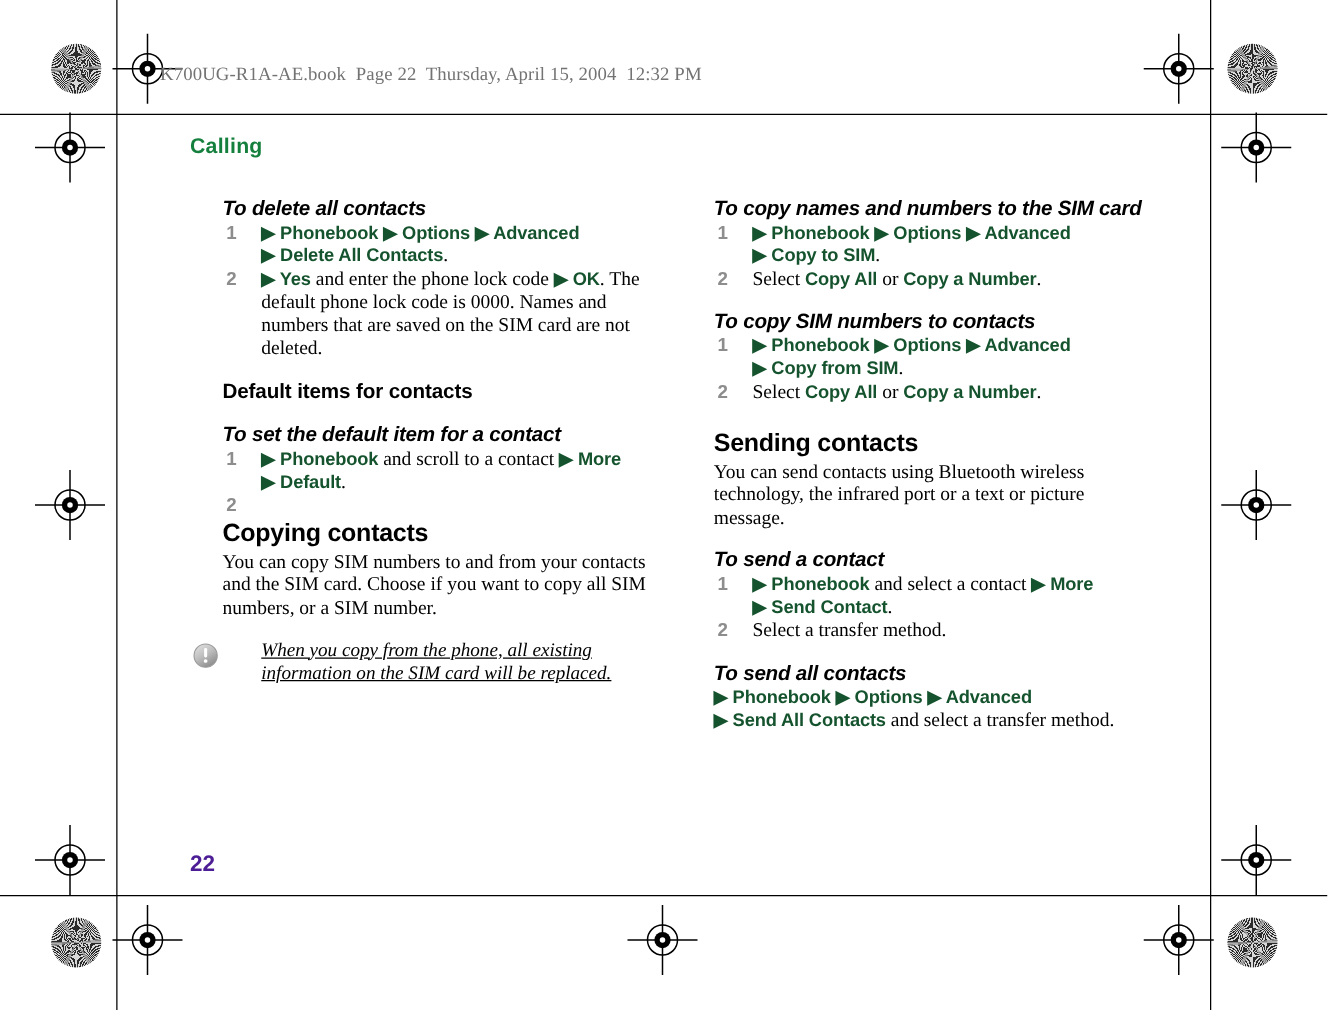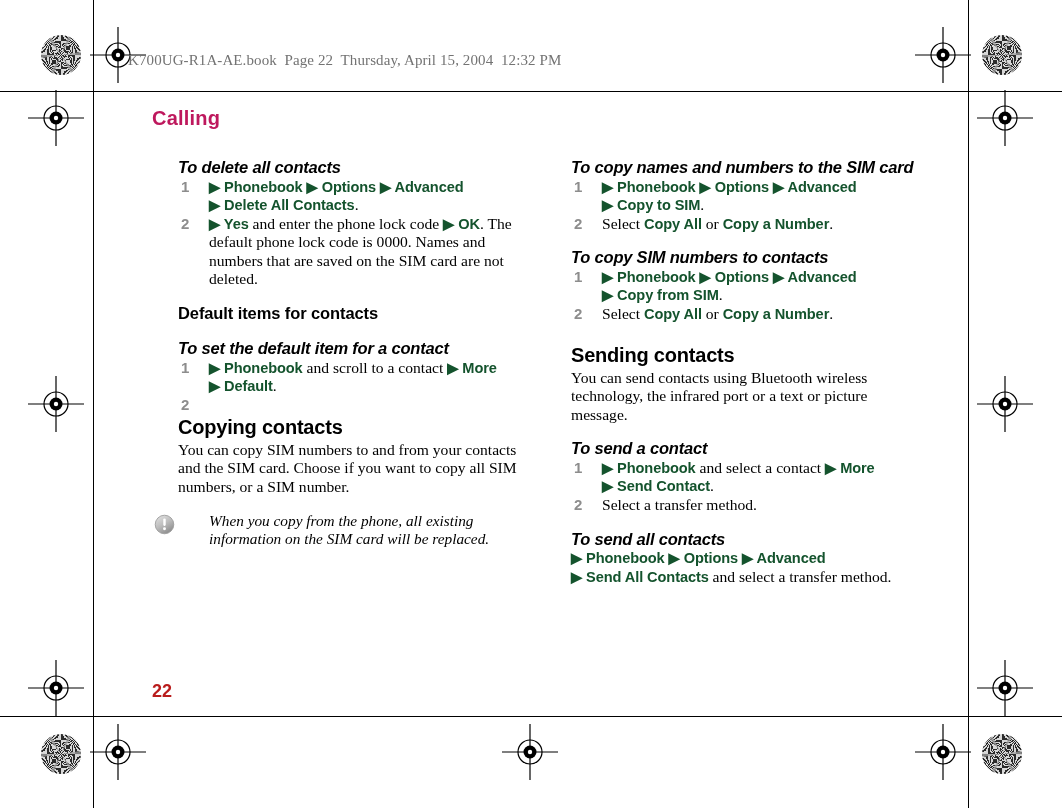--- a/index.html
+++ b/index.html
@@ -72,34 +72,34 @@
     letter-spacing: .1px;
   }
 
   
   .running-head {
     position: absolute;
     left: 152px;
     top: 107px;
     font-family: "Liberation Sans", sans-serif;
     font-weight: bold;
-    font-size: 20px;
-    color: #be185d;
+    font-size: 17px;
+    color: #15803d;
     letter-spacing: .2px;
   }
 
   
   .folio {
     position: absolute;
     left: 152px;
     top: 681px;
     font-family: "Liberation Sans", sans-serif;
     font-weight: bold;
     font-size: 18px;
-    color: #b91c1c;
+    color: #4c1d95;
   }
 
   
   .col {
     position: absolute;
     top: 158px;
     width: 346px;
     font-size: 15.3px;
     line-height: 18.4px;
   }
@@ -181,20 +181,21 @@
   }
 
   
   .note {
     position: relative;
     padding-left: 31px;
     font-family: "Liberation Serif", serif;
     font-style: italic;
     font-size: 15.3px;
     line-height: 18.4px;
+    text-decoration: underline;
   }
   .note-icon {
     position: absolute;
     left: -24px;
     top: 2px;
     width: 21px;
     height: 21px;
   }
 </style>
 </head>

